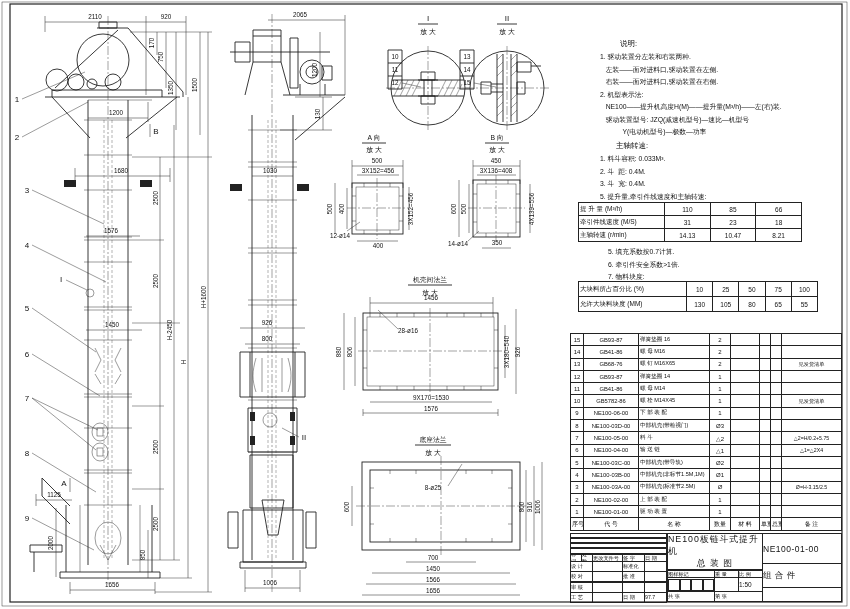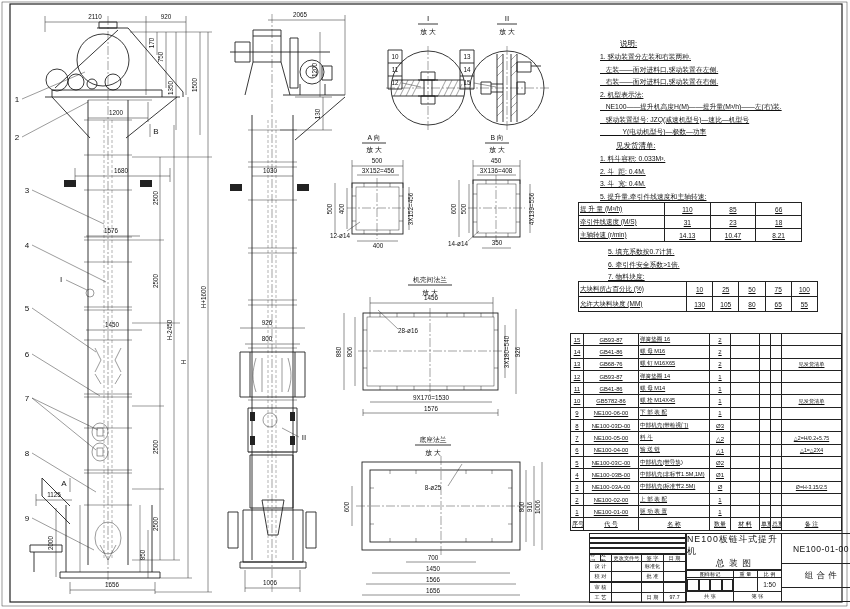--- a/index.html
+++ b/index.html
@@ -10,33 +10,33 @@
   .ln{stroke:#222;fill:none;stroke-width:0.9;}
   .tk{stroke:#222;fill:none;stroke-width:0.45;}
   .cl{stroke:#444;fill:none;stroke-width:0.5;stroke-dasharray:9 2 2 2;}
   .ch{stroke:#555;fill:none;stroke-width:0.45;stroke-dasharray:3 2;}
   .dim{stroke:#333;fill:none;stroke-width:0.55;}
   .hat{stroke:#333;fill:none;stroke-width:0.45;}
   .fillb{fill:#222;stroke:none;}
   .dt{font-size:6.3px;text-anchor:middle;}
   .bt{font-size:8px;text-anchor:middle;}
   .ct{font-size:6.8px;text-anchor:middle;}
-  .overlay{position:absolute;box-sizing:border-box;text-decoration:underline;}
+  .overlay{position:absolute;box-sizing:border-box;}
   .nline{white-space:pre;font-size:6.8px;line-height:12.5px;}
   .nhead{font-size:7.5px;}
   table{border-collapse:collapse;table-layout:fixed;width:100%;}
   td{border:1px solid #222;padding:0 1px;overflow:hidden;white-space:nowrap;
      font-size:6.5px;text-align:center;height:11px;}
   .perf td{height:12px;}
   .size td{height:14px;}
   .bomtbl td{height:11.3px;font-size:6px;}
   .bomtbl td.nm{text-align:left;font-size:5.6px;}
   .bomtbl td.cd{font-size:5.8px;}
   .tb-cell{position:absolute;box-sizing:border-box;border:1px solid #222;
-           display:flex;align-items:center;justify-content:center;overflow:hidden;margin-left:19px;}
+           display:flex;align-items:center;overflow:hidden;}
   .sm{font-size:5.2px;}
   .md{font-size:6.5px;}
   .lg{font-size:8.5px;letter-spacing:0.5px;}
   .ttl{font-size:8.8px;letter-spacing:1px;}
 </style>
 </head>
 <body>
 
 <div class="sheet">
 
@@ -297,21 +297,21 @@
   <div>
         <div class="nline">1. 驱动装置分左装和右装两种.</div>
         <div class="nline">   左装——面对进料口,驱动装置在左侧.</div>
         <div class="nline">   右装——面对进料口,驱动装置在右侧.</div>
         <div class="nline">2. 机型表示法:</div>
         <div class="nline">   NE100——提升机高度H(M)——提升量(M³/h)——左(右)装.</div>
         <div class="nline">   驱动装置型号: JZQ(减速机型号)—速比—机型号</div>
         <div class="nline">            Y(电动机型号)—极数—功率</div>
       </div>
 </div>
-<div class="overlay nhead" style="left:616px;top:141px;">见发货清单:</div>
+<div class="overlay nhead" style="left:616px;top:141px;">主轴转速:</div>
 <div class="overlay" style="left:600px;top:153px;width:245px;">
   <div>
         <div class="nline">1. 料斗容积: 0.033M³.</div>
         <div class="nline">2. 斗  距: 0.4M.</div>
         <div class="nline">3. 斗  宽: 0.4M.</div>
         <div class="nline">5. 提升量,牵引件线速度和主轴转速:</div>
       </div>
 </div>
 
 <div class="overlay" style="left:578px;top:202px;width:224px;">

